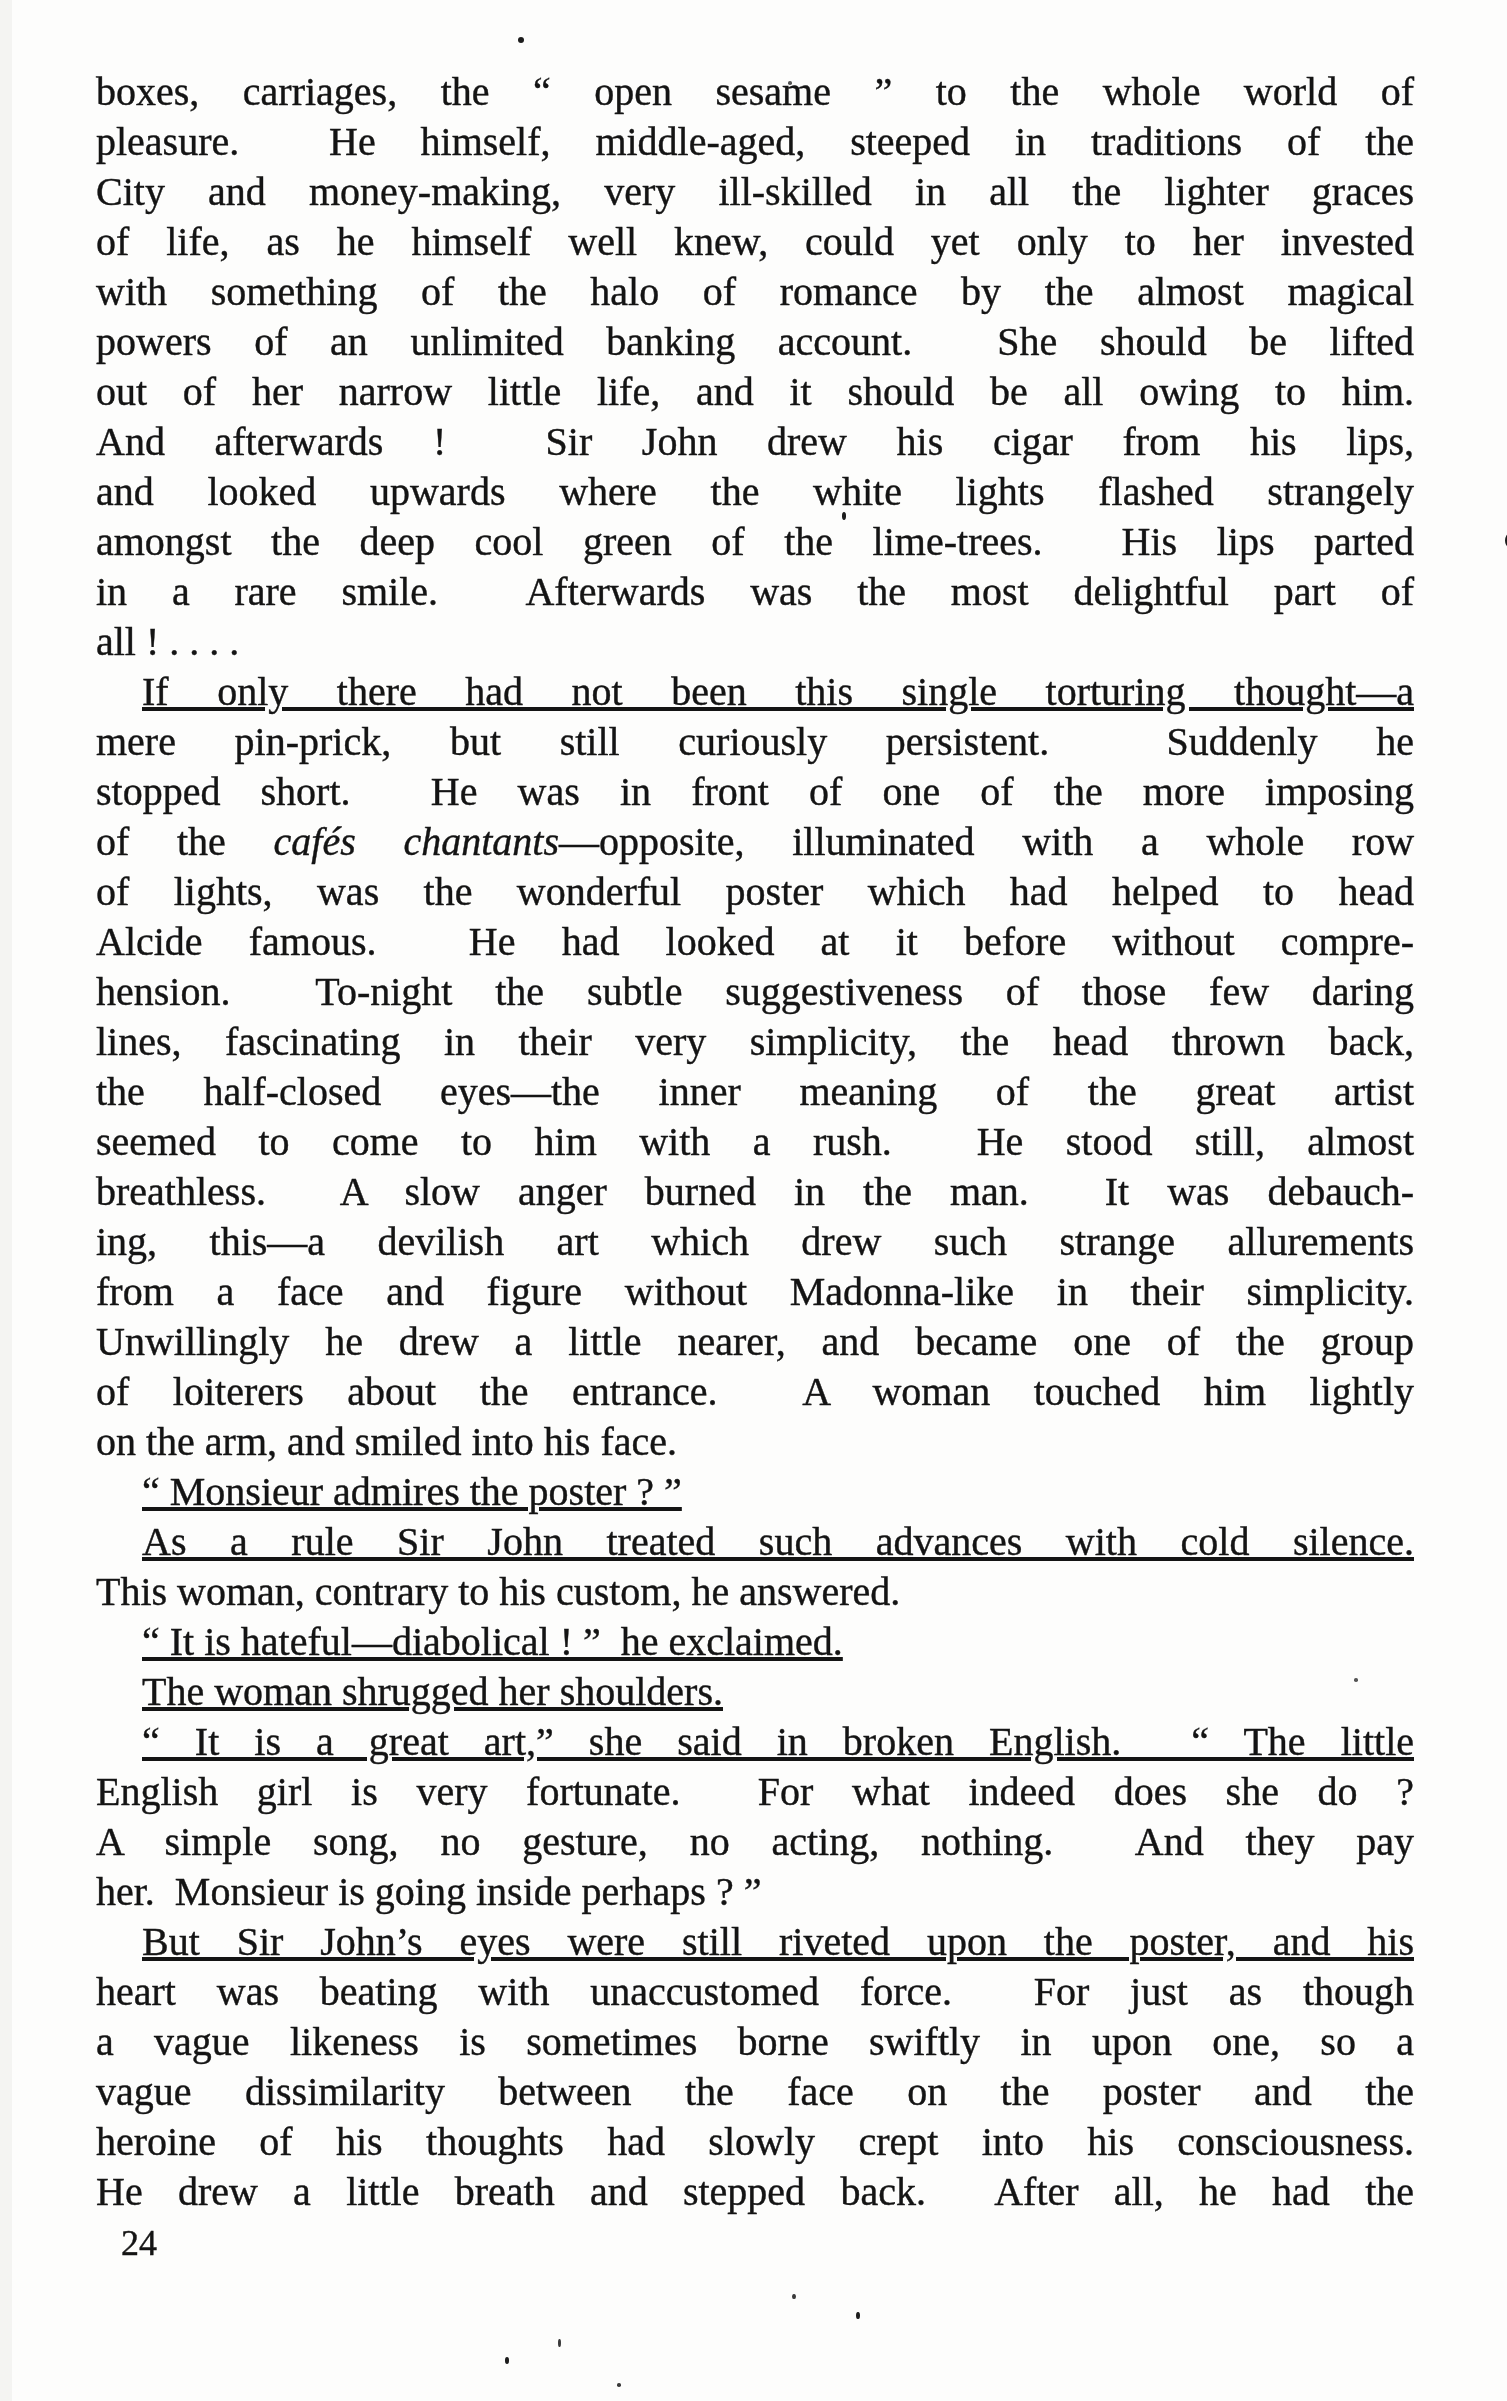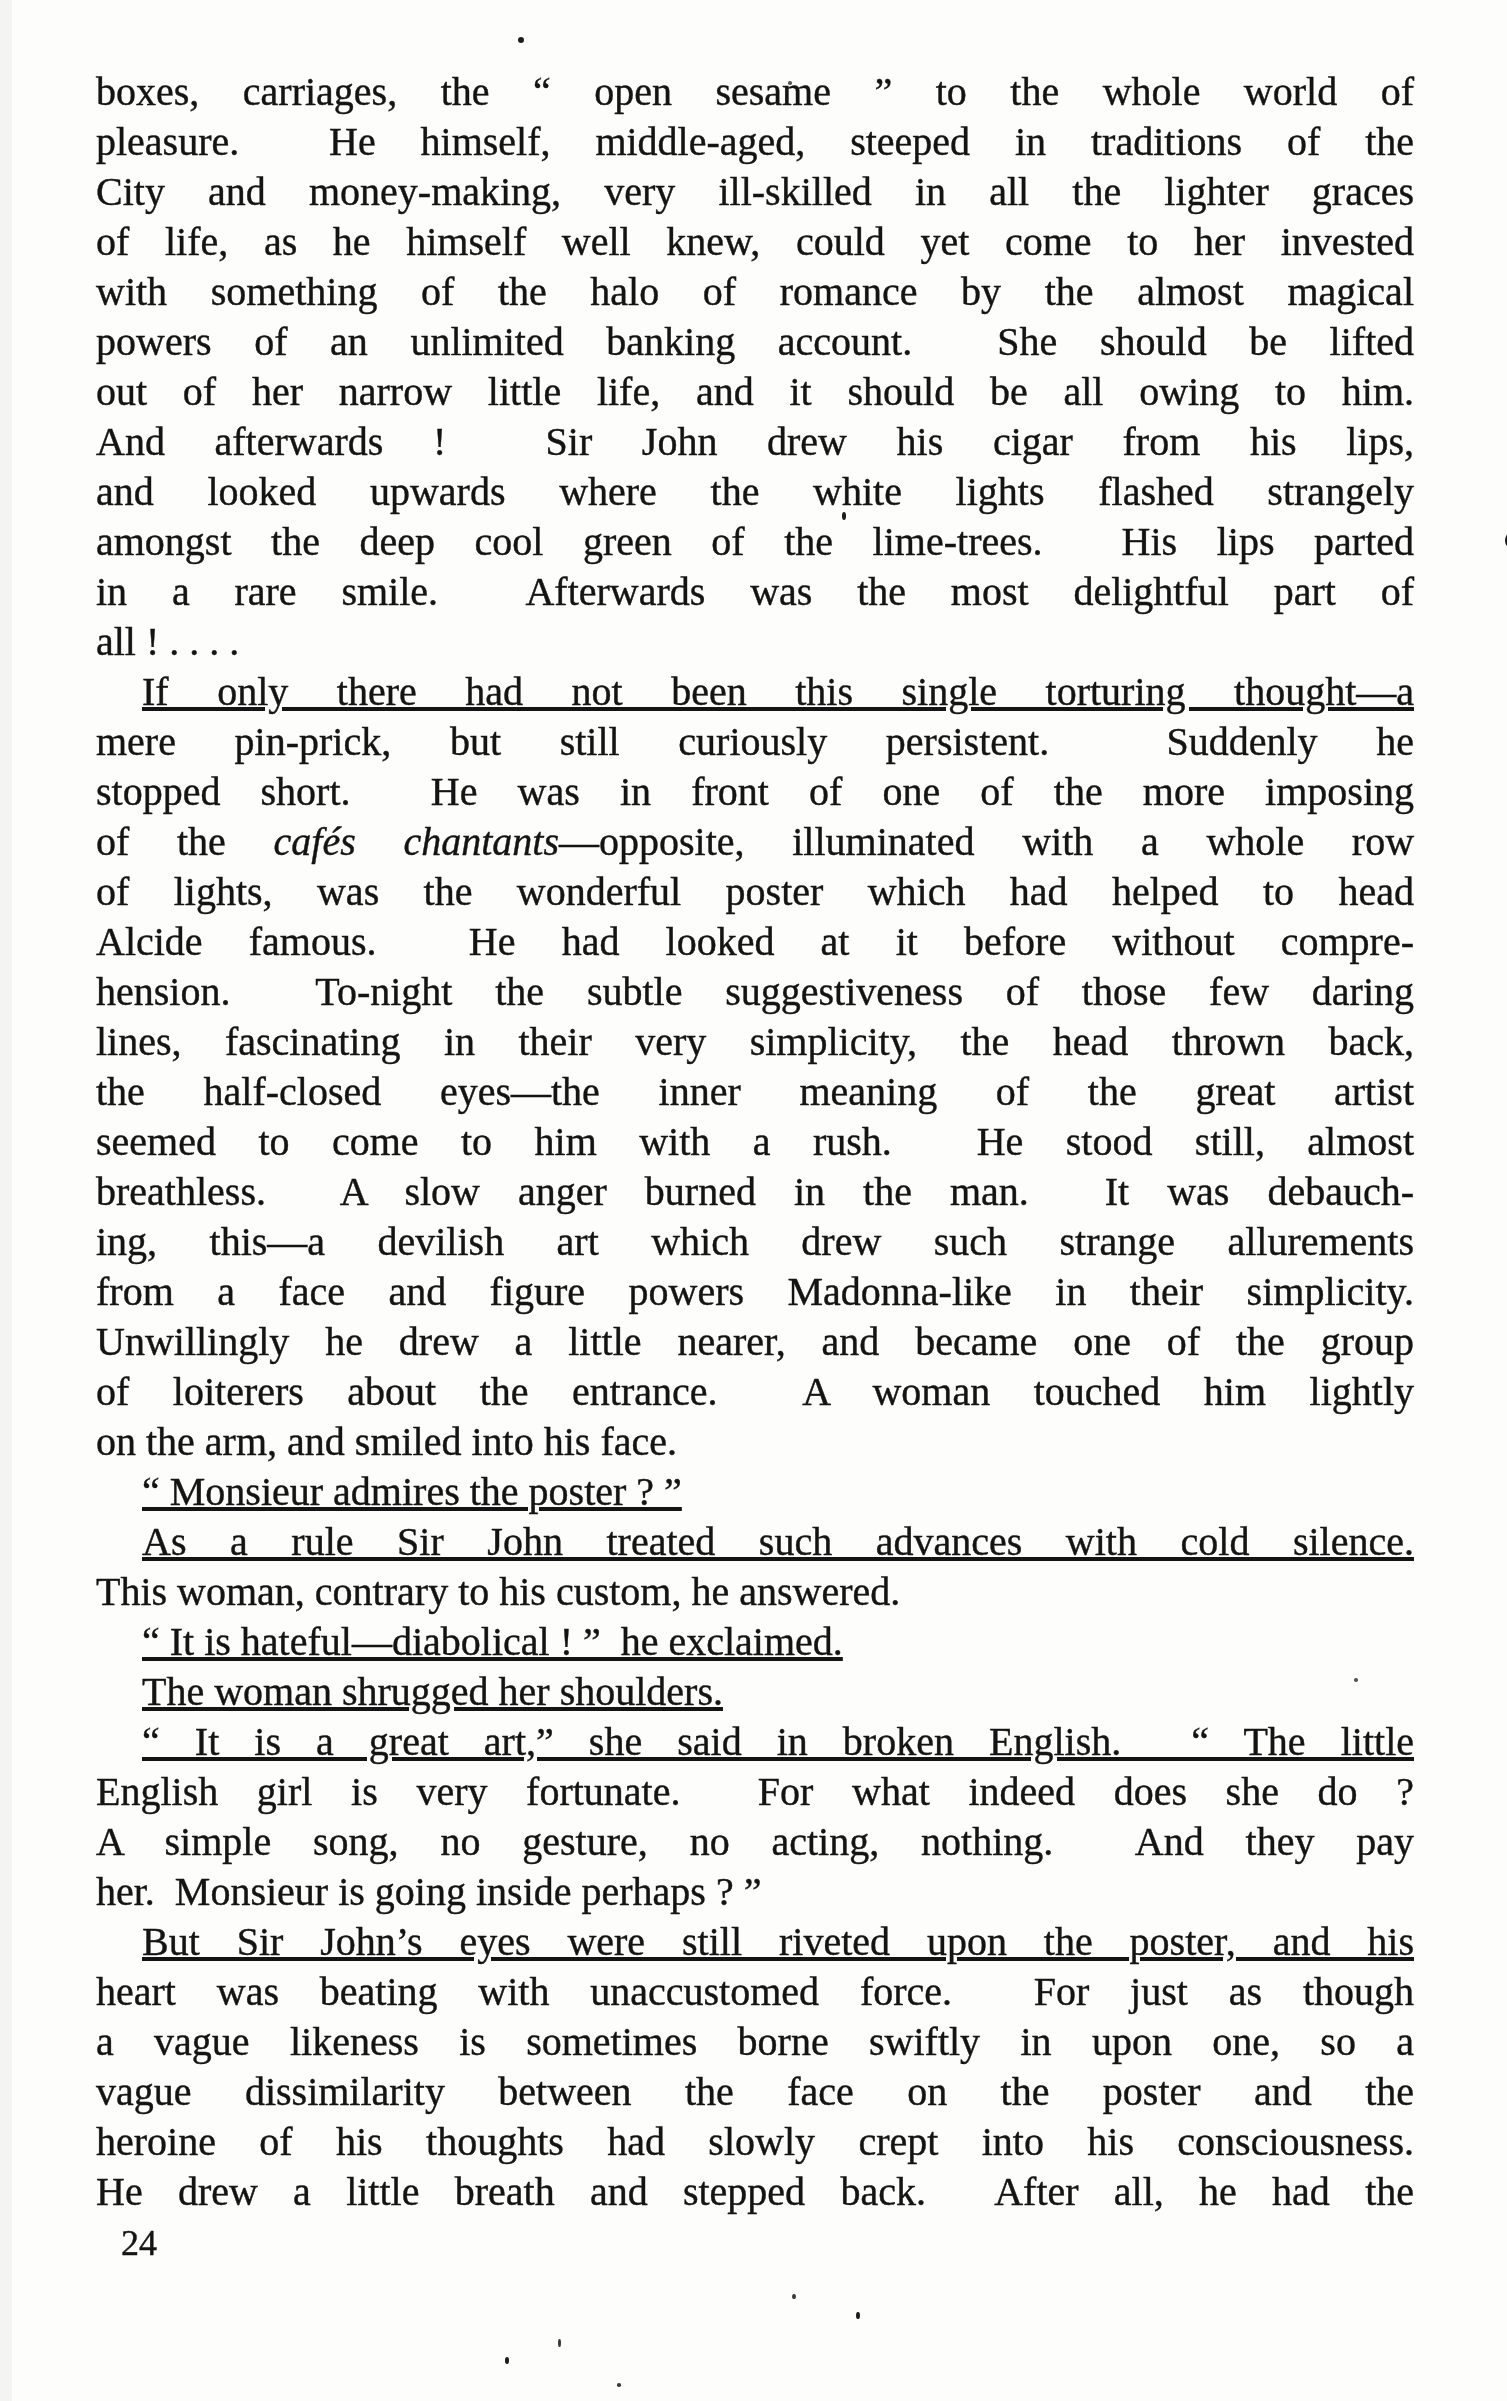--- a/index.html
+++ b/index.html
@@ -53,42 +53,42 @@
   }
 </style>
 </head>
 <body>
 
 <div class="page">
   <div class="text-block" id="text-block">
       <div class="line"><span>boxes, carriages, the “ open sesame ” to the whole world of</span></div>
       <div class="line"><span>pleasure.&nbsp; He himself, middle-aged, steeped in traditions of the</span></div>
       <div class="line"><span>City and money-making, very ill-skilled in all the lighter graces</span></div>
-      <div class="line"><span>of life, as he himself well knew, could yet come to her invested</span></div>
+      <div class="line"><span>of life, as he himself well knew, could yet only to her invested</span></div>
       <div class="line"><span>with something of the halo of romance by the almost magical</span></div>
       <div class="line"><span>powers of an unlimited banking account.&nbsp; She should be lifted</span></div>
       <div class="line"><span>out of her narrow little life, and it should be all owing to him.</span></div>
       <div class="line"><span>And afterwards !&nbsp; Sir John drew his cigar from his lips,</span></div>
       <div class="line"><span>and looked upwards where the white lights flashed strangely</span></div>
       <div class="line"><span>amongst the deep cool green of the lime-trees.&nbsp; His lips parted</span></div>
       <div class="line"><span>in a rare smile.&nbsp; Afterwards was the most delightful part of</span></div>
       <div class="line last"><span>all ! . . . .</span></div>
       <div class="line indent"><span>If only there had not been this single torturing thought—a</span></div>
       <div class="line"><span>mere pin-prick, but still curiously persistent.&nbsp; Suddenly he</span></div>
       <div class="line"><span>stopped short.&nbsp; He was in front of one of the more imposing</span></div>
       <div class="line"><span>of the </span><span class="it">cafés chantants</span><span>—opposite, illuminated with a whole row</span></div>
       <div class="line"><span>of lights, was the wonderful poster which had helped to head</span></div>
       <div class="line"><span>Alcide famous.&nbsp; He had looked at it before without compre-</span></div>
       <div class="line"><span>hension.&nbsp; To-night the subtle suggestiveness of those few daring</span></div>
       <div class="line"><span>lines, fascinating in their very simplicity, the head thrown back,</span></div>
       <div class="line"><span>the half-closed eyes—the inner meaning of the great artist</span></div>
       <div class="line"><span>seemed to come to him with a rush.&nbsp; He stood still, almost</span></div>
       <div class="line"><span>breathless.&nbsp; A slow anger burned in the man.&nbsp; It was debauch-</span></div>
       <div class="line"><span>ing, this—a devilish art which drew such strange allurements</span></div>
-      <div class="line"><span>from a face and figure powers Madonna-like in their simplicity.</span></div>
+      <div class="line"><span>from a face and figure without Madonna-like in their simplicity.</span></div>
       <div class="line"><span>Unwillingly he drew a little nearer, and became one of the group</span></div>
       <div class="line"><span>of loiterers about the entrance.&nbsp; A woman touched him lightly</span></div>
       <div class="line last"><span>on the arm, and smiled into his face.</span></div>
       <div class="line last indent"><span>“ Monsieur admires the poster ? ”</span></div>
       <div class="line indent"><span>As a rule Sir John treated such advances with cold silence.</span></div>
       <div class="line last"><span>This woman, contrary to his custom, he answered.</span></div>
       <div class="line last indent"><span>“ It is hateful—diabolical ! ”&nbsp; he exclaimed.</span></div>
       <div class="line last indent"><span>The woman shrugged her shoulders.</span></div>
       <div class="line indent"><span>“ It is a great art,” she said in broken English.&nbsp; “ The little</span></div>
       <div class="line"><span>English girl is very fortunate.&nbsp; For what indeed does she do ?</span></div>

